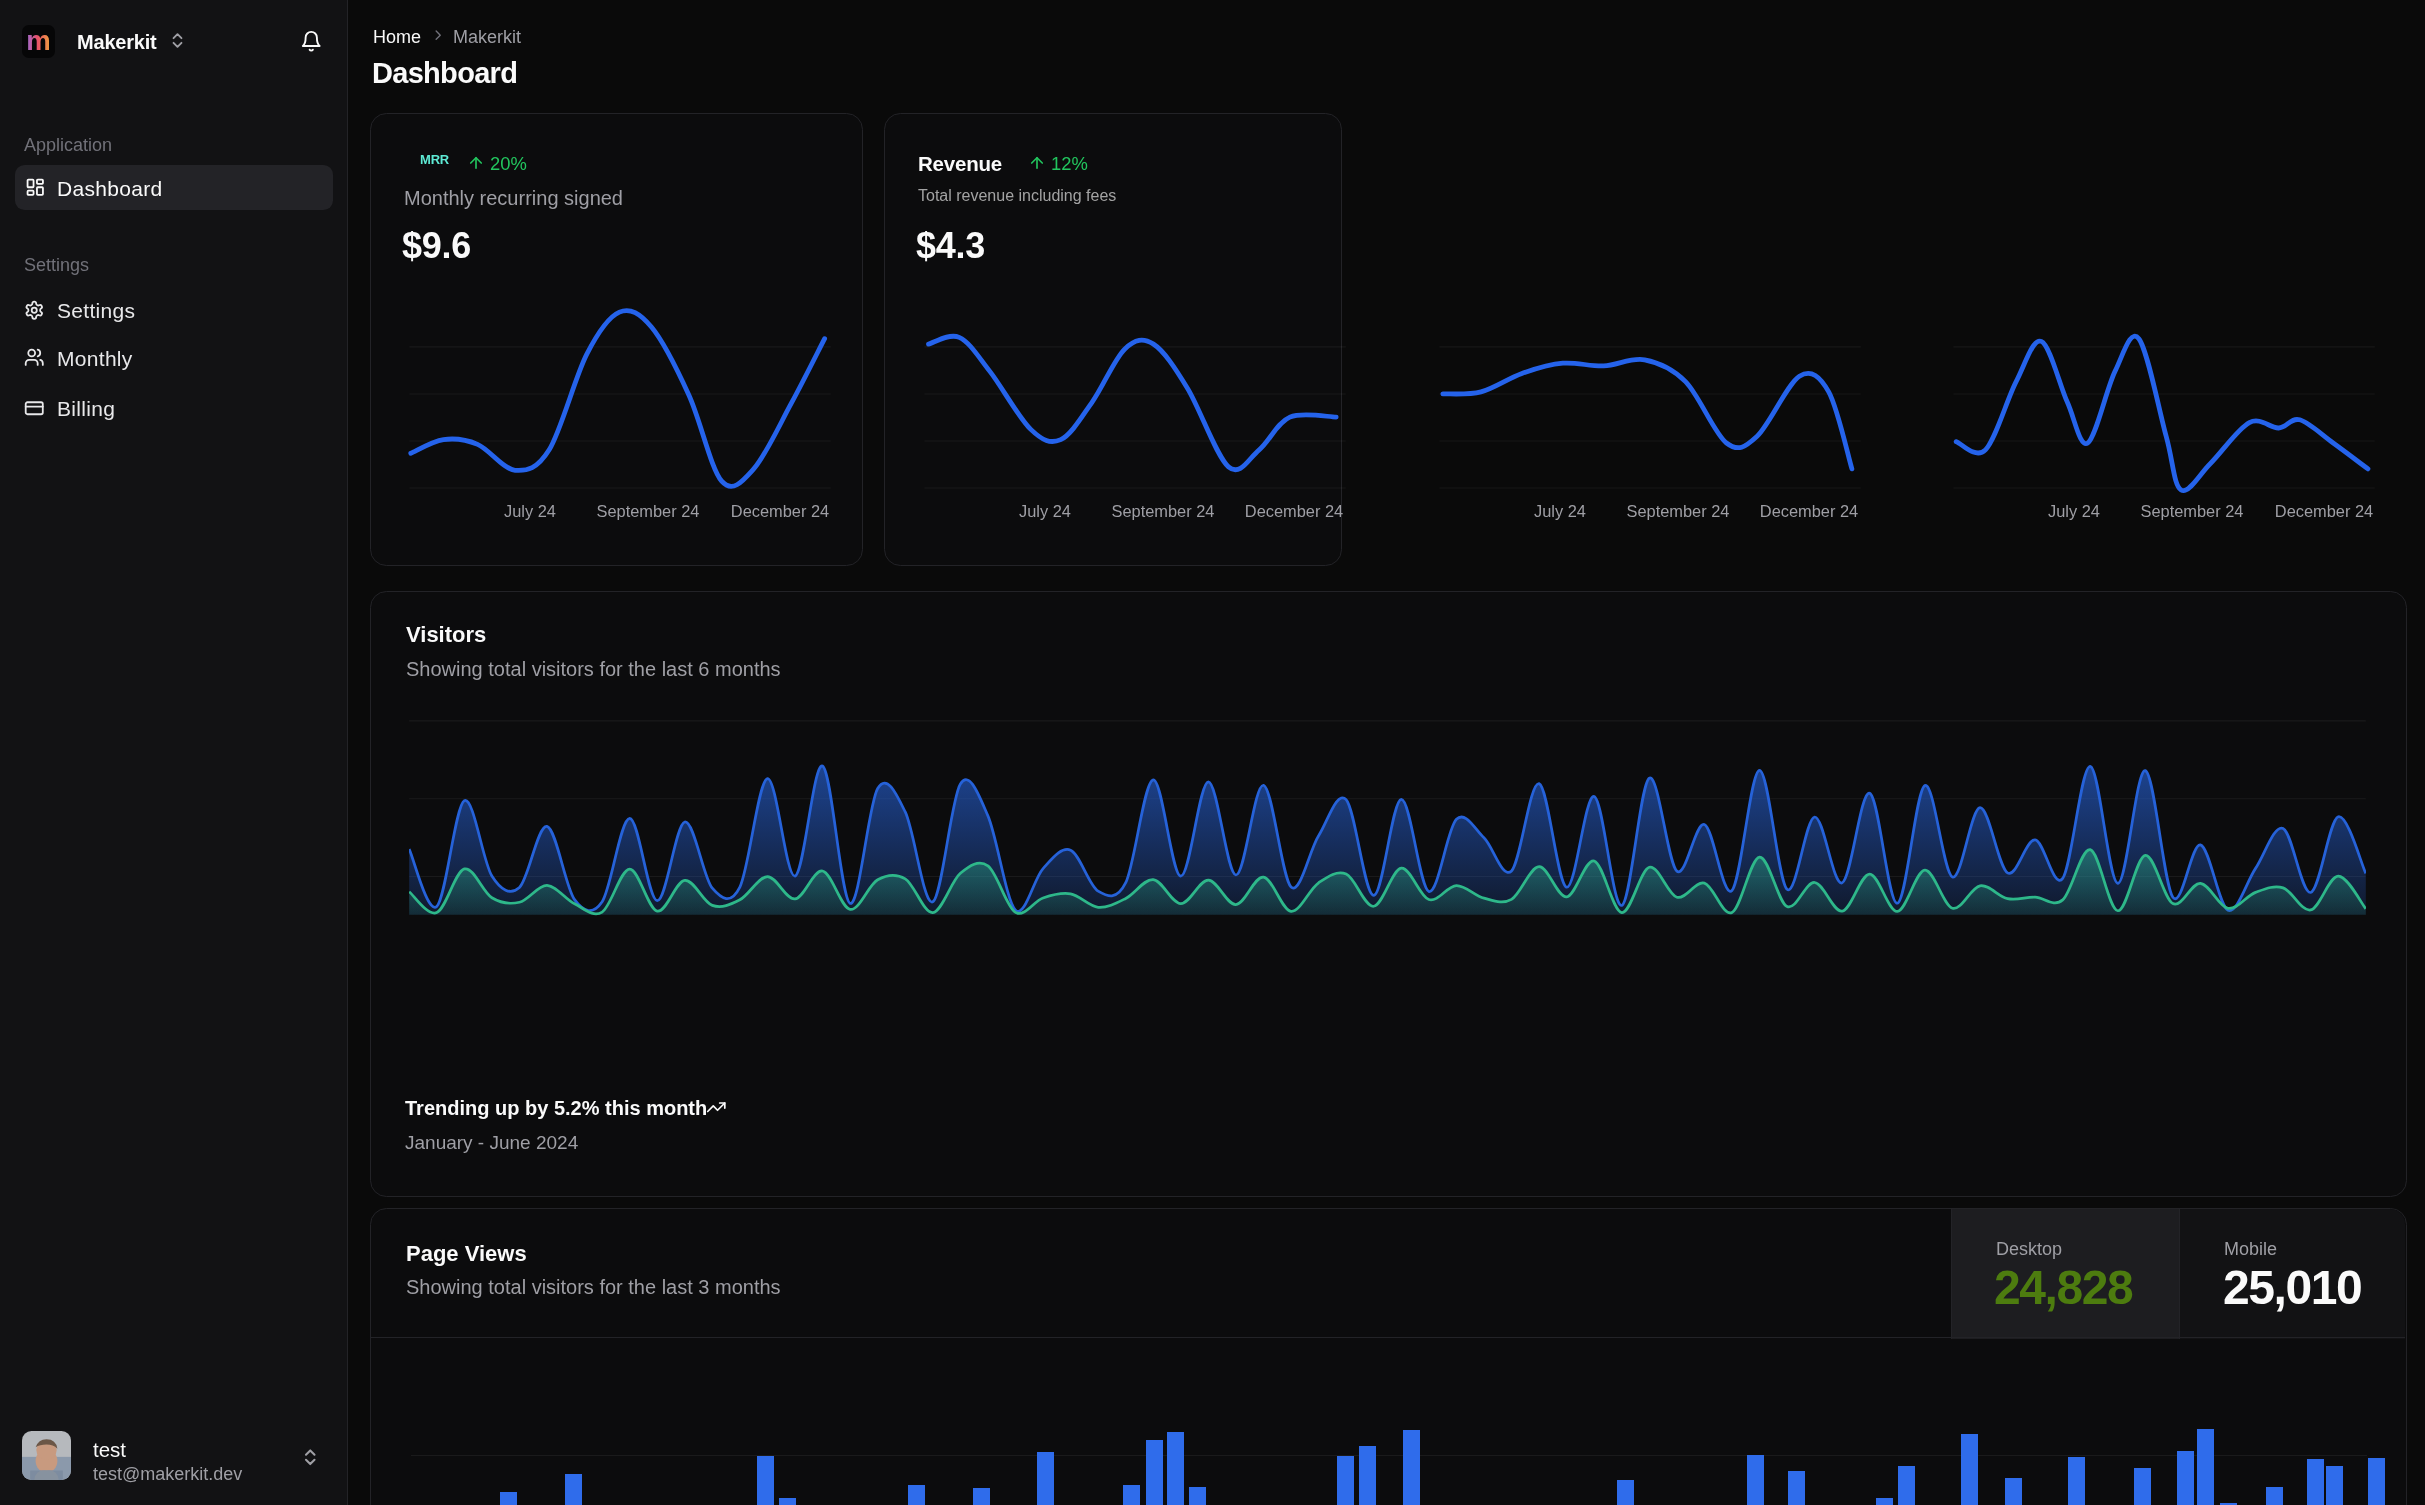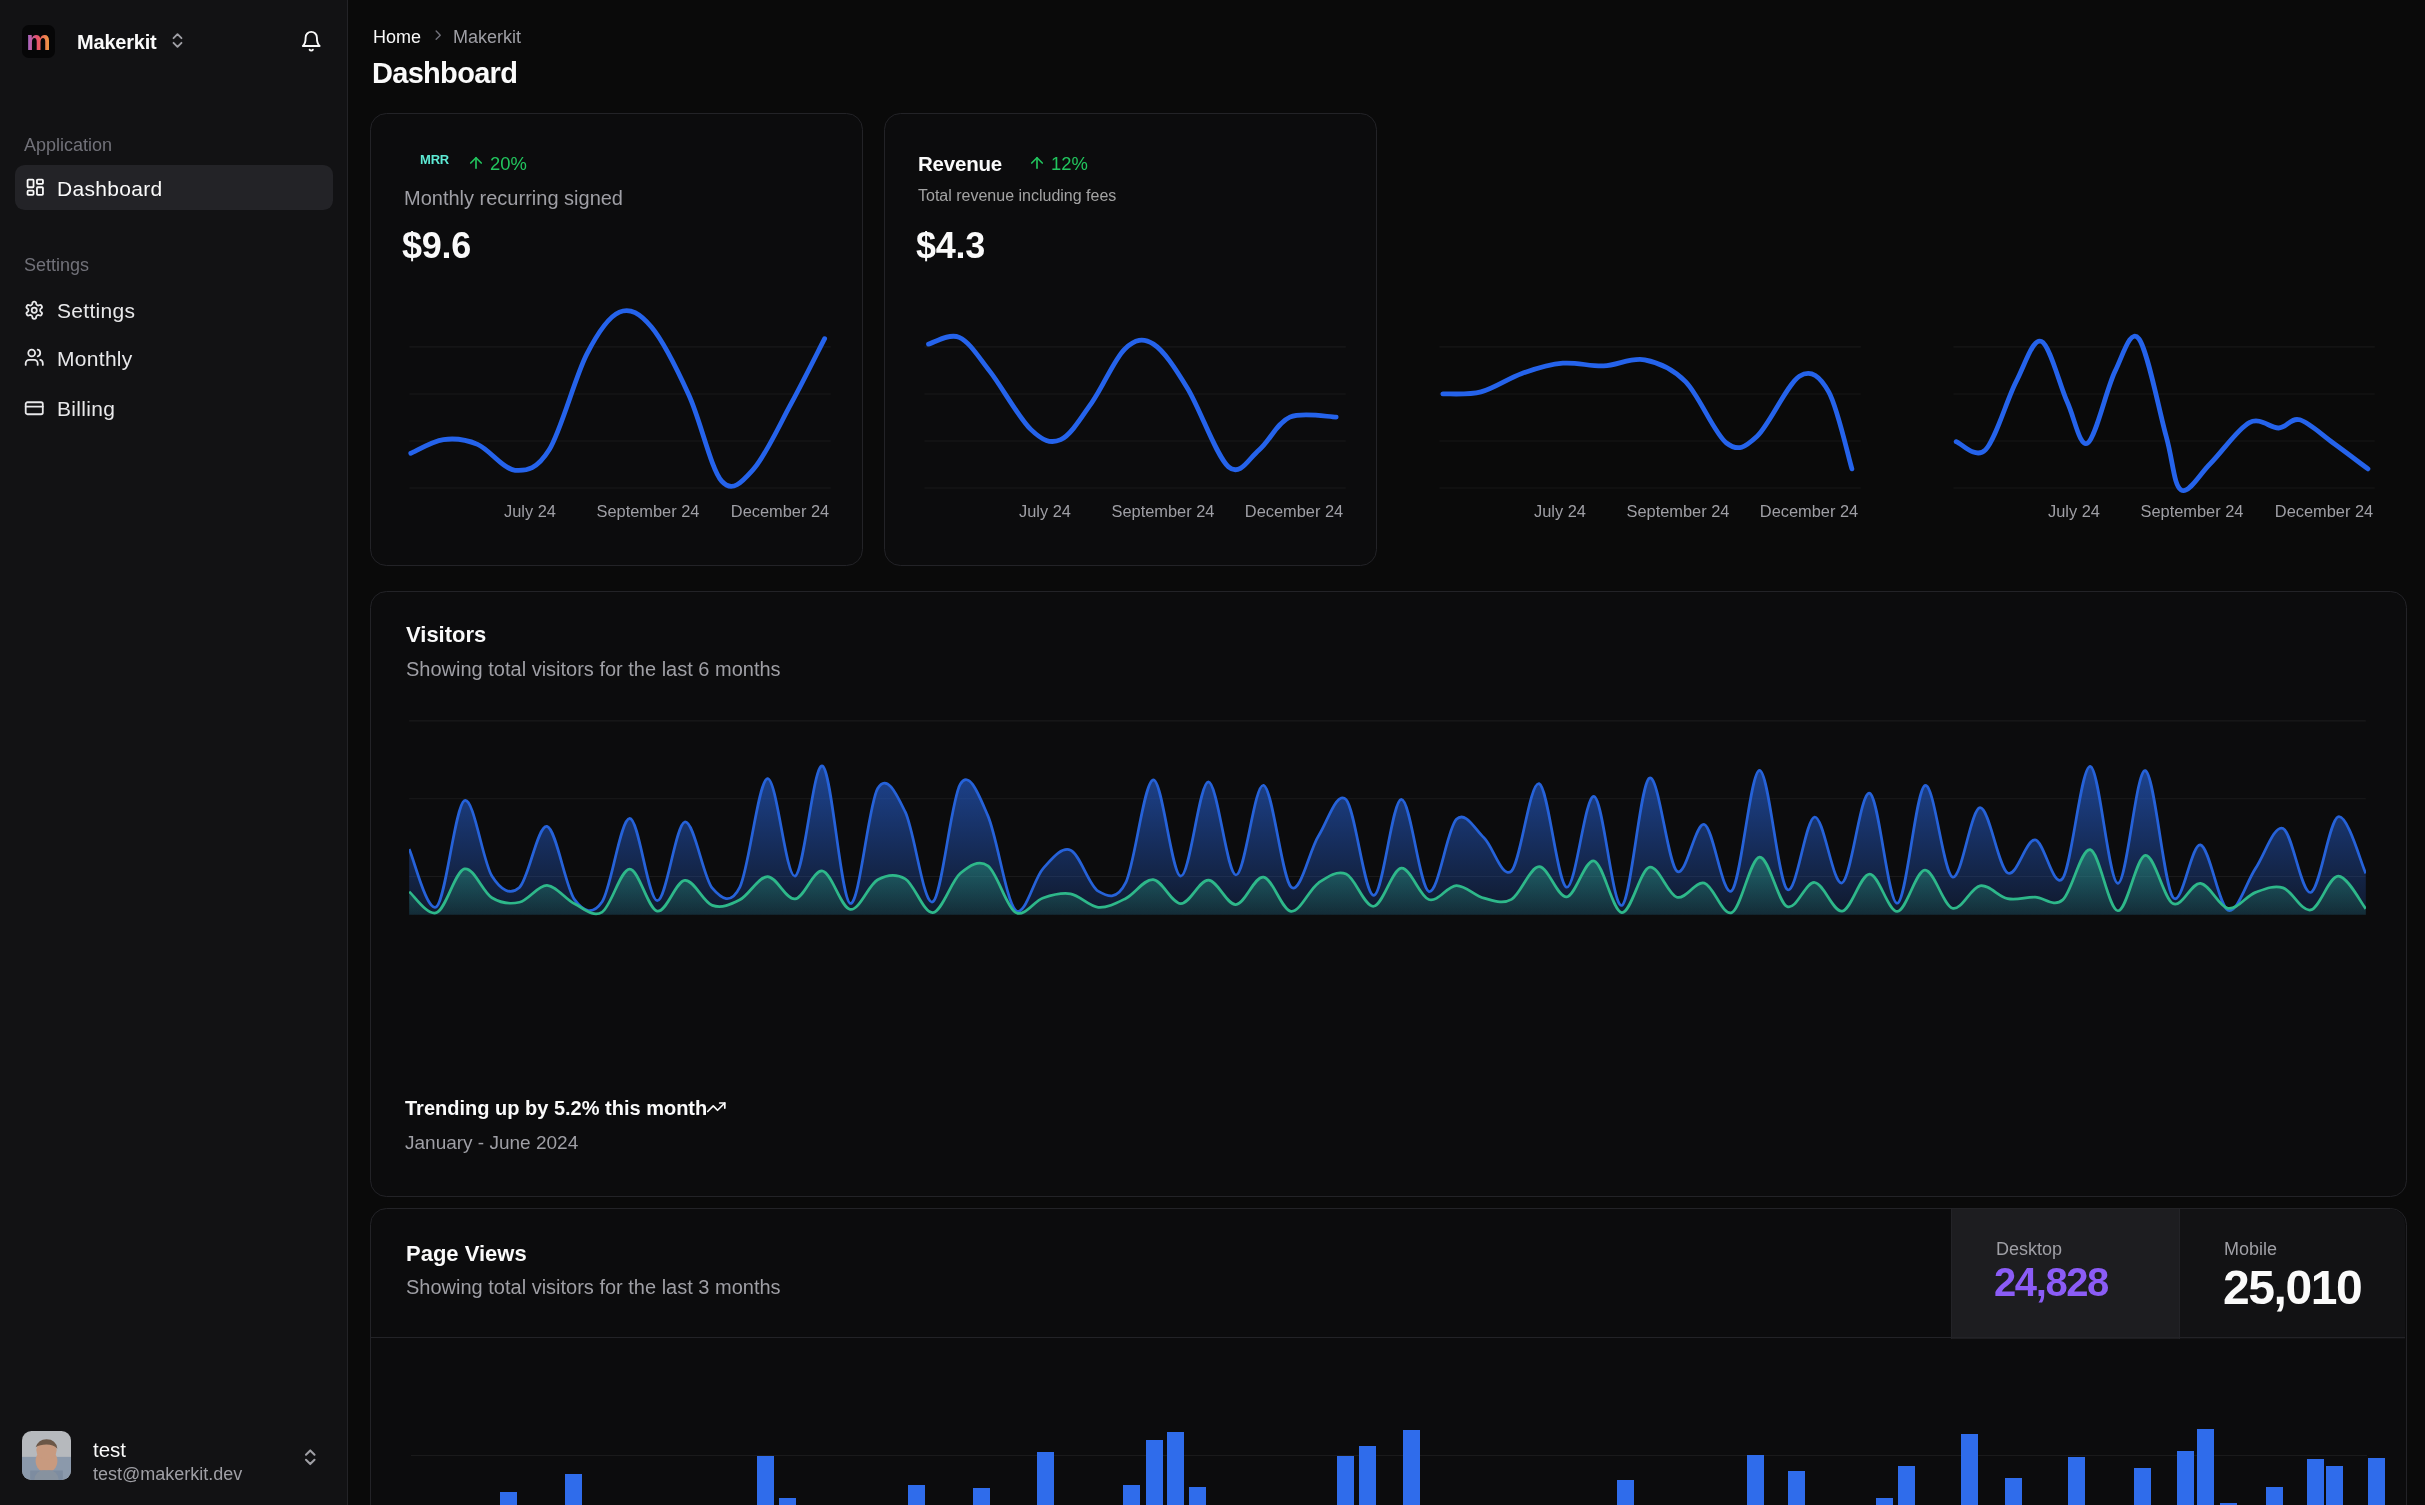--- a/index.html
+++ b/index.html
@@ -100,21 +100,21 @@
     <svg style="position:absolute;left:397px;top:293px" width="438" height="225" viewBox="0 0 642 330">
       <line x1="18" x2="636" y1="79" y2="79" stroke="#ffffff" stroke-opacity="0.055" stroke-width="1.5"></line>
       <line x1="18" x2="636" y1="148" y2="148" stroke="#ffffff" stroke-opacity="0.055" stroke-width="1.5"></line>
       <line x1="18" x2="636" y1="217" y2="217" stroke="#ffffff" stroke-opacity="0.055" stroke-width="1.5"></line>
       <line x1="18" x2="636" y1="286" y2="286" stroke="#ffffff" stroke-opacity="0.055" stroke-width="1.5"></line>
       <path d="M 20.0,235.0 C 28.0,231.7 51.7,217.2 68.0,215.0 C 84.3,212.8 100.5,214.5 118.0,222.0 C 135.5,229.5 155.5,258.7 173.0,260.0 C 190.5,261.3 205.5,258.3 223.0,230.0 C 240.5,201.7 260.8,123.7 278.0,90.0 C 295.2,56.3 310.2,34.7 326.0,28.0 C 341.8,21.3 356.0,29.7 373.0,50.0 C 390.0,70.3 410.8,112.3 428.0,150.0 C 445.2,187.7 460.2,258.0 476.0,276.0 C 491.8,294.0 506.0,277.0 523.0,258.0 C 540.0,239.0 560.7,193.8 578.0,162.0 C 595.3,130.2 618.8,82.8 627.0,67.0 " fill="none" stroke="#2563eb" stroke-width="7" stroke-linecap="round"></path>
     </svg>
     <div style="position:absolute;left:530px;top:502px;width:0;overflow:visible"><div style="display:inline-block;transform:translateX(-50%);white-space:nowrap;font-size:16.4px;color:#9f9fa5">July 24</div></div>
     <div style="position:absolute;left:648px;top:502px;width:0;overflow:visible"><div style="display:inline-block;transform:translateX(-50%);white-space:nowrap;font-size:16.4px;color:#9f9fa5">September 24</div></div>
     <div style="position:absolute;left:780px;top:502px;width:0;overflow:visible"><div style="display:inline-block;transform:translateX(-50%);white-space:nowrap;font-size:16.4px;color:#9f9fa5">December 24</div></div>
-<div style="position:absolute;left:884px;top:113px;width:493px;height:453px;background:#0c0c0d;border:1.4px solid #232327;border-radius:16.4px;box-sizing:border-box">
+<div style="position:absolute;left:884px;top:113px;width:458px;height:453px;background:#0c0c0d;border:1.4px solid #232327;border-radius:16.4px;box-sizing:border-box">
  <div style="position:absolute;left:33px;top:38px;font-size:20.5px;font-weight:700;color:#fafafa;letter-spacing:-0.2px">Revenue</div>
  <svg style="position:absolute;left:143px;top:40px" width="18" height="18" viewBox="0 0 24 24" fill="none" stroke="#22c55e" stroke-width="2.2" stroke-linecap="round" stroke-linejoin="round">
         <path d="m5 12 7-7 7 7"></path>
         <path d="M12 19V5"></path>
       </svg>
  <div style="position:absolute;left:166px;top:39px;font-size:18.4px;font-weight:500;color:#22c55e">12%</div>
  <div style="position:absolute;left:33px;top:73px;font-size:16px;color:#a3a3a3">Total revenue including fees</div>
  <div style="position:absolute;left:31px;top:111px;font-size:36px;font-weight:700;color:#fafafa;letter-spacing:-0.3px">$4.3</div>
 </div>
     <svg style="position:absolute;left:912px;top:293px" width="438" height="225" viewBox="0 0 642 330">
@@ -177,21 +177,21 @@
     </svg>
 <div class="abs" style="left:405px;top:1132px;font-size:19px;color:#9f9fa5">January - June 2024</div>
 
 <div style="position:absolute;left:370px;top:1208px;width:2037px;height:409px;background:#0c0c0d;border:1.4px solid #232327;border-radius:16.4px;box-sizing:border-box"></div>
 <div style="position:absolute;left:1951px;top:1209px;width:229px;height:130px;background:#1d1d20;border-left:1.4px solid #232327;box-sizing:border-box"></div>
 <div style="position:absolute;left:2179px;top:1209px;width:226px;height:130px;background:#121214;border-left:1.4px solid #232327;border-top-right-radius:15px;box-sizing:border-box"></div>
 <div style="position:absolute;left:371px;top:1337px;width:2034px;height:1.4px;background:#232327"></div>
 <div class="abs" style="left:406px;top:1241px;font-size:22px;font-weight:700;color:#fafafa">Page Views</div>
 <div class="abs" style="left:406px;top:1276px;font-size:20px;color:#9f9fa5">Showing total visitors for the last 3 months</div>
 <div class="abs" style="left:1996px;top:1239px;font-size:18px;color:#9f9fa5">Desktop</div>
-<div class="abs" style="left:1994px;top:1260px;font-size:40px;font-weight:700;color:#8b5cf6;letter-spacing:-1.4px">24,828</div>
+<div class="abs" style="left:1994px;top:1260px;font-size:48px;font-weight:700;color:#4d7c0f;letter-spacing:-1.4px">24,828</div>
 <div class="abs" style="left:2224px;top:1239px;font-size:18px;color:#9f9fa5">Mobile</div>
 <div class="abs" style="left:2223px;top:1260px;font-size:48px;font-weight:700;color:#fafafa;letter-spacing:-1.4px">25,010</div>
 <div style="position:absolute;left:411px;top:1455px;width:1956px;height:1px;background:#ffffff;opacity:0.06"></div>
 <div style="position:absolute;left:500px;top:1492px;width:17px;height:13px;background:#2f6ceb"></div>
     <div style="position:absolute;left:565px;top:1474px;width:17px;height:31px;background:#2f6ceb"></div>
     <div style="position:absolute;left:757px;top:1456px;width:17px;height:49px;background:#2f6ceb"></div>
     <div style="position:absolute;left:779px;top:1498px;width:17px;height:7.5px;background:#2f6ceb"></div>
     <div style="position:absolute;left:908px;top:1485px;width:17px;height:20px;background:#2f6ceb"></div>
     <div style="position:absolute;left:973px;top:1488px;width:17px;height:17px;background:#2f6ceb"></div>
     <div style="position:absolute;left:1037px;top:1452px;width:17px;height:53px;background:#2f6ceb"></div>

